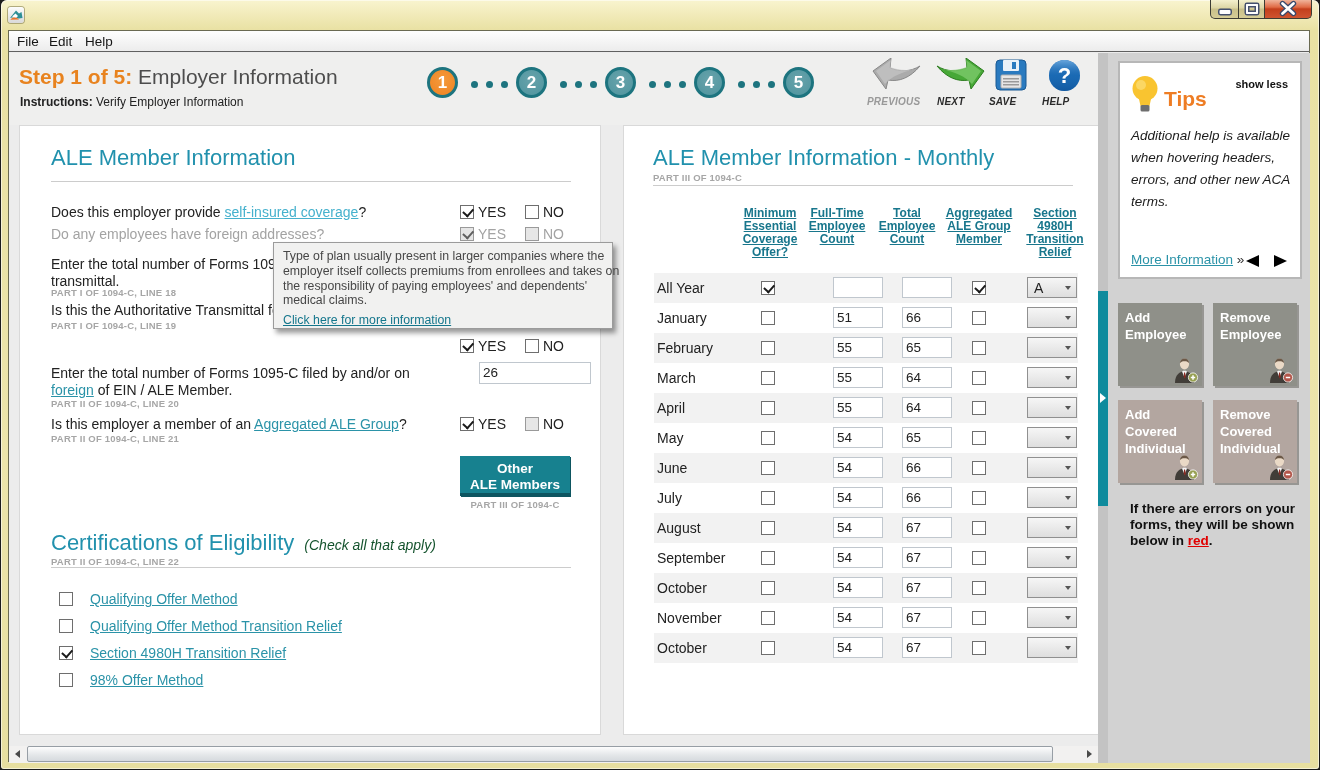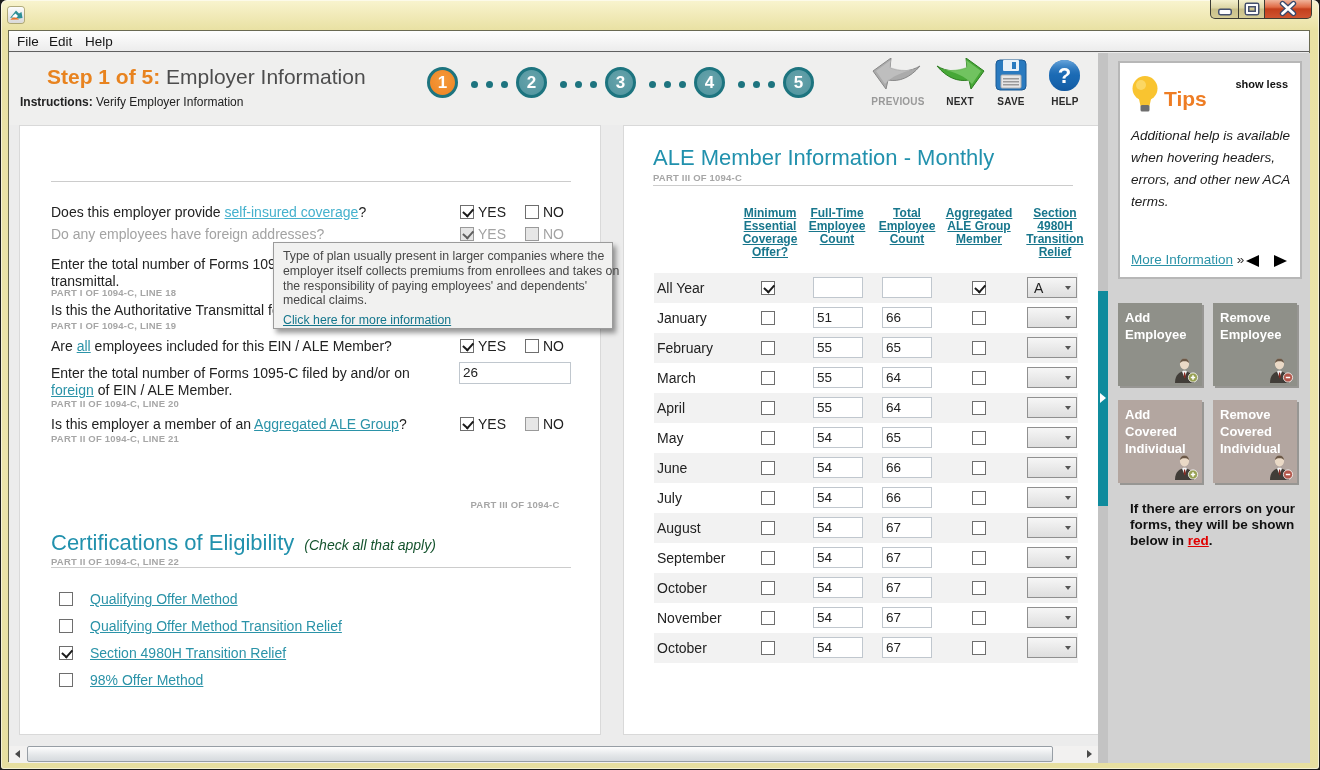--- a/index.html
+++ b/index.html
@@ -15,48 +15,48 @@
 #btnmax { left:1238px; width:27px; background:linear-gradient(#f4f0ce, #dcd5a4 45%, #c9c08a 50%, #d6cd96); }
 #btnclose { left:1264px; width:48px; border-radius:0 0 5px 0; background:linear-gradient(#f0b49b, #e06a45 40%, #c33f1c 50%, #cf5430); }
 .glyphbar { position:absolute; left:50%; top:10px; transform:translateX(-50%); width:11px; height:4px; background:#fdfdfd; box-shadow:0 0 0 1.5px #45506e; border-radius:1px; }
 .glyphbox { position:absolute; left:50%; top:4px; transform:translateX(-50%); width:12px; height:10px; background:transparent; border:2px solid #fdfdfd; box-shadow:0 0 0 1.5px #45506e, inset 0 0 0 1.5px #45506e; border-radius:1px; }
 #inner { position:absolute; left:8px; top:30px; width:1302px; height:732px; background:#ececec; border:1px solid #6a6a52; border-bottom:none; }
 
 #menubar { position:absolute; left:0; top:0; width:1300px; height:21px; background:linear-gradient(#fefefe,#ececec); border-bottom:1px solid #606060; }
 .menuitem { position:absolute; top:3px; font-size:13.5px; color:#151515; }
 
 #header { position:absolute; left:0; top:22px; width:1089px; height:72px; background:#efefee; }
-#steptitle { position:absolute; left:10px; top:12px; font-size:21px; white-space:nowrap;margin-left:28px; }
+#steptitle { position:absolute; left:10px; top:12px; font-size:21px; white-space:nowrap; }
 #steptitle b { color:#e8831f; font-weight:bold; }
 #steptitle span { color:#4d4d4d; }
 #instr { position:absolute; left:11px; top:42px; font-size:12px; color:#222; }
 .stepc { position:absolute; top:14px; width:31px; height:31px; border-radius:50%; border:3px solid #1d747f; text-align:center; line-height:25px; font-size:17px; font-weight:bold; color:#fff; }
 .stepc.teal { background:radial-gradient(circle at 50% 40%, #68a3ab, #4e949e); }
 .stepc.orange { background:radial-gradient(circle at 50% 40%, #f49a3c, #ef8220); }
 .dot { position:absolute; top:28px; width:7px; height:7px; border-radius:50%; background:#1d747f; }
-.tlabel { position:absolute; font-size:10px; font-weight:bold; color:#2b2b2b; top:43px; text-align:center; letter-spacing:.2px; }
+.tlabel { position:absolute; font-size:10px; font-weight:bold; color:#2b2b2b; top:43px; text-align:left; letter-spacing:.2px;font-style:italic; }
 
 #viewport { position:absolute; left:0; top:94px; width:1089px; height:621px; background:#ececec; }
 .card { position:absolute; top:0px; background:#fff; border:1px solid #d9d9d9; }
 #cardL { left:10px; width:582px; height:610px; }
 #cardR { left:614px; width:475px; height:610px; border-right:none; }
 h2.sect { font-size:22px; font-weight:400; color:#2191ad; position:absolute; white-space:nowrap; }
 .cap { position:absolute; font-size:9.5px; font-weight:bold; color:#a6a6a6; letter-spacing:.2px; white-space:nowrap; }
 .divider { position:absolute; height:1px; background:#cccccc; }
 .q { position:absolute; font-size:14px; color:#222; line-height:17px; white-space:nowrap; }
 .q.gray { color:#a3a3a3; }
 a.tl { color:#2b93a8; text-decoration:underline; }
 a.tl2 { color:#45b1cd; text-decoration:underline; }
 .cb { position:absolute; width:14px; height:14px; background:#fff; border:1.5px solid #6e6e6e; }
 .cb.checked:before { content:""; position:absolute; left:1.5px; top:1.5px; width:8px; height:4.5px; border-left:2.2px solid #1a1a1a; border-bottom:2.2px solid #1a1a1a; transform:rotate(-48deg); }
 .cb.dis { background:#e6e6e6; border-color:#9a9a9a; }
 .cb.dis.checked:before { border-color:#606060; }
 .yn { position:absolute; font-size:14px; color:#222; }
 .yn.gray { color:#a3a3a3; }
-input, .inp { position:absolute; border:1px solid #c0c7ce; font-size:13.5px; color:#222; padding-left:3px; font-family:"Liberation Sans",sans-serif; background:#fff; }
+input, .inp { position:absolute; border:1px solid #c0c7ce; font-size:13.5px; color:#222; padding-left:3px; font-family:"Liberation Sans",sans-serif; background:#fff;margin-left:20px; }
 
 #otherbtn { position:absolute; left:440px; top:330px; width:110px; height:40px; background:#17818f; color:#fff; font-weight:bold; font-size:13.5px; text-align:center; line-height:16px; padding-top:5px; border-bottom:3px solid #0d5560; box-shadow:1px 1px 0 #0d5560; }
 
 .clitem { position:absolute; font-size:14px; }
 
 .mth { position:absolute; font-size:12px; font-weight:bold; color:#18768c; text-decoration:underline; text-align:center; line-height:13px; }
 .row { position:absolute; left:30px; width:424px; height:30px; }
 .row.g { background:#f2f2f2; }
 .rowlabel { position:absolute; left:3px; top:7px; font-size:14px; color:#222; }
 .ddl { position:absolute; width:50px; height:21px; border:1px solid #909090; background:linear-gradient(#f6f6f6,#dedede); }
@@ -170,57 +170,58 @@
       <text x="16.5" y="24" font-size="22" font-weight="bold" fill="#fff" text-anchor="middle" font-family="Liberation Sans">?</text>
     </svg>
     <div class="tlabel" style="left:858px;width:62px;color:#999;">PREVIOUS</div>
     <div class="tlabel" style="left:928px;width:46px;">NEXT</div>
     <div class="tlabel" style="left:980px;width:44px;">SAVE</div>
     <div class="tlabel" style="left:1033px;width:46px;">HELP</div>
   </div>
 
   <div id="viewport">
     <div class="card" id="cardL">
+      <h2 class="sect" style="left:31px;top:19px;">ALE Member Information</h2>
       <div class="divider" style="left:31px;top:55px;width:520px;"></div>
 
       <div class="q" style="left:31px;top:78px;">Does this employer provide <a class="tl2" href="#">self-insured coverage</a>?</div>
       <div class="cb checked" style="left:440px;top:79px;"></div>
         <div class="yn" style="left:458px;top:78px;">YES</div>
       <div class="cb" style="left:505px;top:79px;"></div>
         <div class="yn" style="left:523px;top:78px;">NO</div>
 
       <div class="q gray" style="left:31px;top:100px;">Do any employees have foreign addresses?</div>
       <div class="cb dis checked" style="left:440px;top:101px;"></div>
         <div class="yn gray" style="left:458px;top:100px;">YES</div>
       <div class="cb dis" style="left:505px;top:101px;"></div>
         <div class="yn gray" style="left:523px;top:100px;">NO</div>
 
       <div class="q" style="left:31px;top:130px;">Enter the total number of Forms 1094-C submitted with this<br>transmittal.</div>
       <div class="cap" style="left:31px;top:161px;">PART I OF 1094-C, LINE 18</div>
 
       <div class="q" style="left:31px;top:176px;">Is this the Authoritative Transmittal for this ALE Member?</div>
       <div class="cap" style="left:31px;top:194px;">PART I OF 1094-C, LINE 19</div>
 
-      <div class="q" style="left:31px;top:212px;">Are <a class="tl" href="#">all</a> employees included for this EIN / ALE Member?</div>
       <div class="cb checked" style="left:440px;top:213px;"></div>
         <div class="yn" style="left:458px;top:212px;">YES</div>
       <div class="cb" style="left:505px;top:213px;"></div>
         <div class="yn" style="left:523px;top:212px;">NO</div>
 
       <div class="q" style="left:31px;top:239px;">Enter the total number of Forms 1095-C filed by and/or on<br><a class="tl" href="#">foreign</a> of EIN / ALE Member.</div>
       <div class="cap" style="left:31px;top:272px;">PART II OF 1094-C, LINE 20</div>
       <div class="inp" style="left:439px;top:236px;width:112px;height:22px;line-height:20px;">26</div>
 
       <div class="q" style="left:31px;top:290px;">Is this employer a member of an <a class="tl" href="#">Aggregated ALE Group</a>?</div>
       <div class="cb checked" style="left:440px;top:291px;"></div>
         <div class="yn" style="left:458px;top:290px;">YES</div>
       <div class="cb dis" style="left:505px;top:291px;"></div>
         <div class="yn" style="left:523px;top:290px;">NO</div>
       <div class="cap" style="left:31px;top:307px;">PART II OF 1094-C, LINE 21</div>
 
+      <div id="otherbtn">Other<br>ALE Members</div>
       <div class="cap" style="left:440px;top:373px;width:110px;text-align:center;">PART III OF 1094-C</div>
 
       <h2 class="sect" style="left:31px;top:404px;">Certifications of Eligibility <span style="font-size:14px;color:#14532d;font-style:italic;">&nbsp;(Check all that apply)</span></h2>
       <div class="cap" style="left:31px;top:430px;">PART II OF 1094-C, LINE 22</div>
       <div class="divider" style="left:31px;top:441px;width:520px;"></div>
 
       <div class="cb" style="left:39px;top:466px;"></div>
         <div class="clitem" style="left:70px;top:465px;"><a class="tl" href="#">Qualifying Offer Method</a></div>
       <div class="cb" style="left:39px;top:493px;"></div>
         <div class="clitem" style="left:70px;top:492px;"><a class="tl" href="#">Qualifying Offer Method Transition Relief</a></div>

